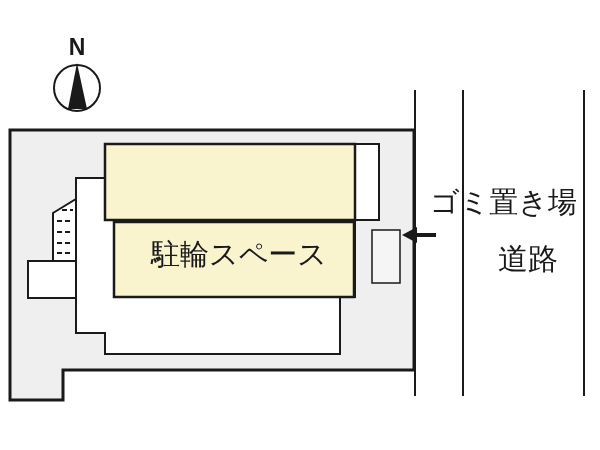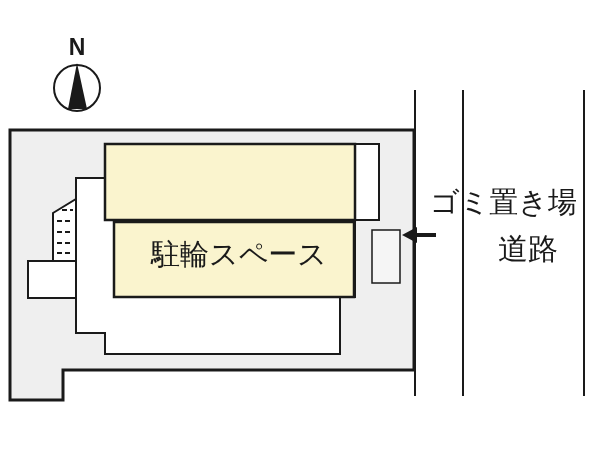--- a/index.html
+++ b/index.html
@@ -24,21 +24,21 @@
   }
   .bicycle-label{
     left:151px;top:240px;
     font-size:29px;
   }
   .garbage-label{
     left:430px;top:188px;
     font-size:29px;
   }
   .road-label{
-    left:498px;top:234px;
+    left:498px;top:244px;
     font-size:30px;
   }
 </style>
 </head>
 <body>
 
 <div class="canvas">
 
   <svg width="600" height="450" viewBox="0 0 600 450">
 

